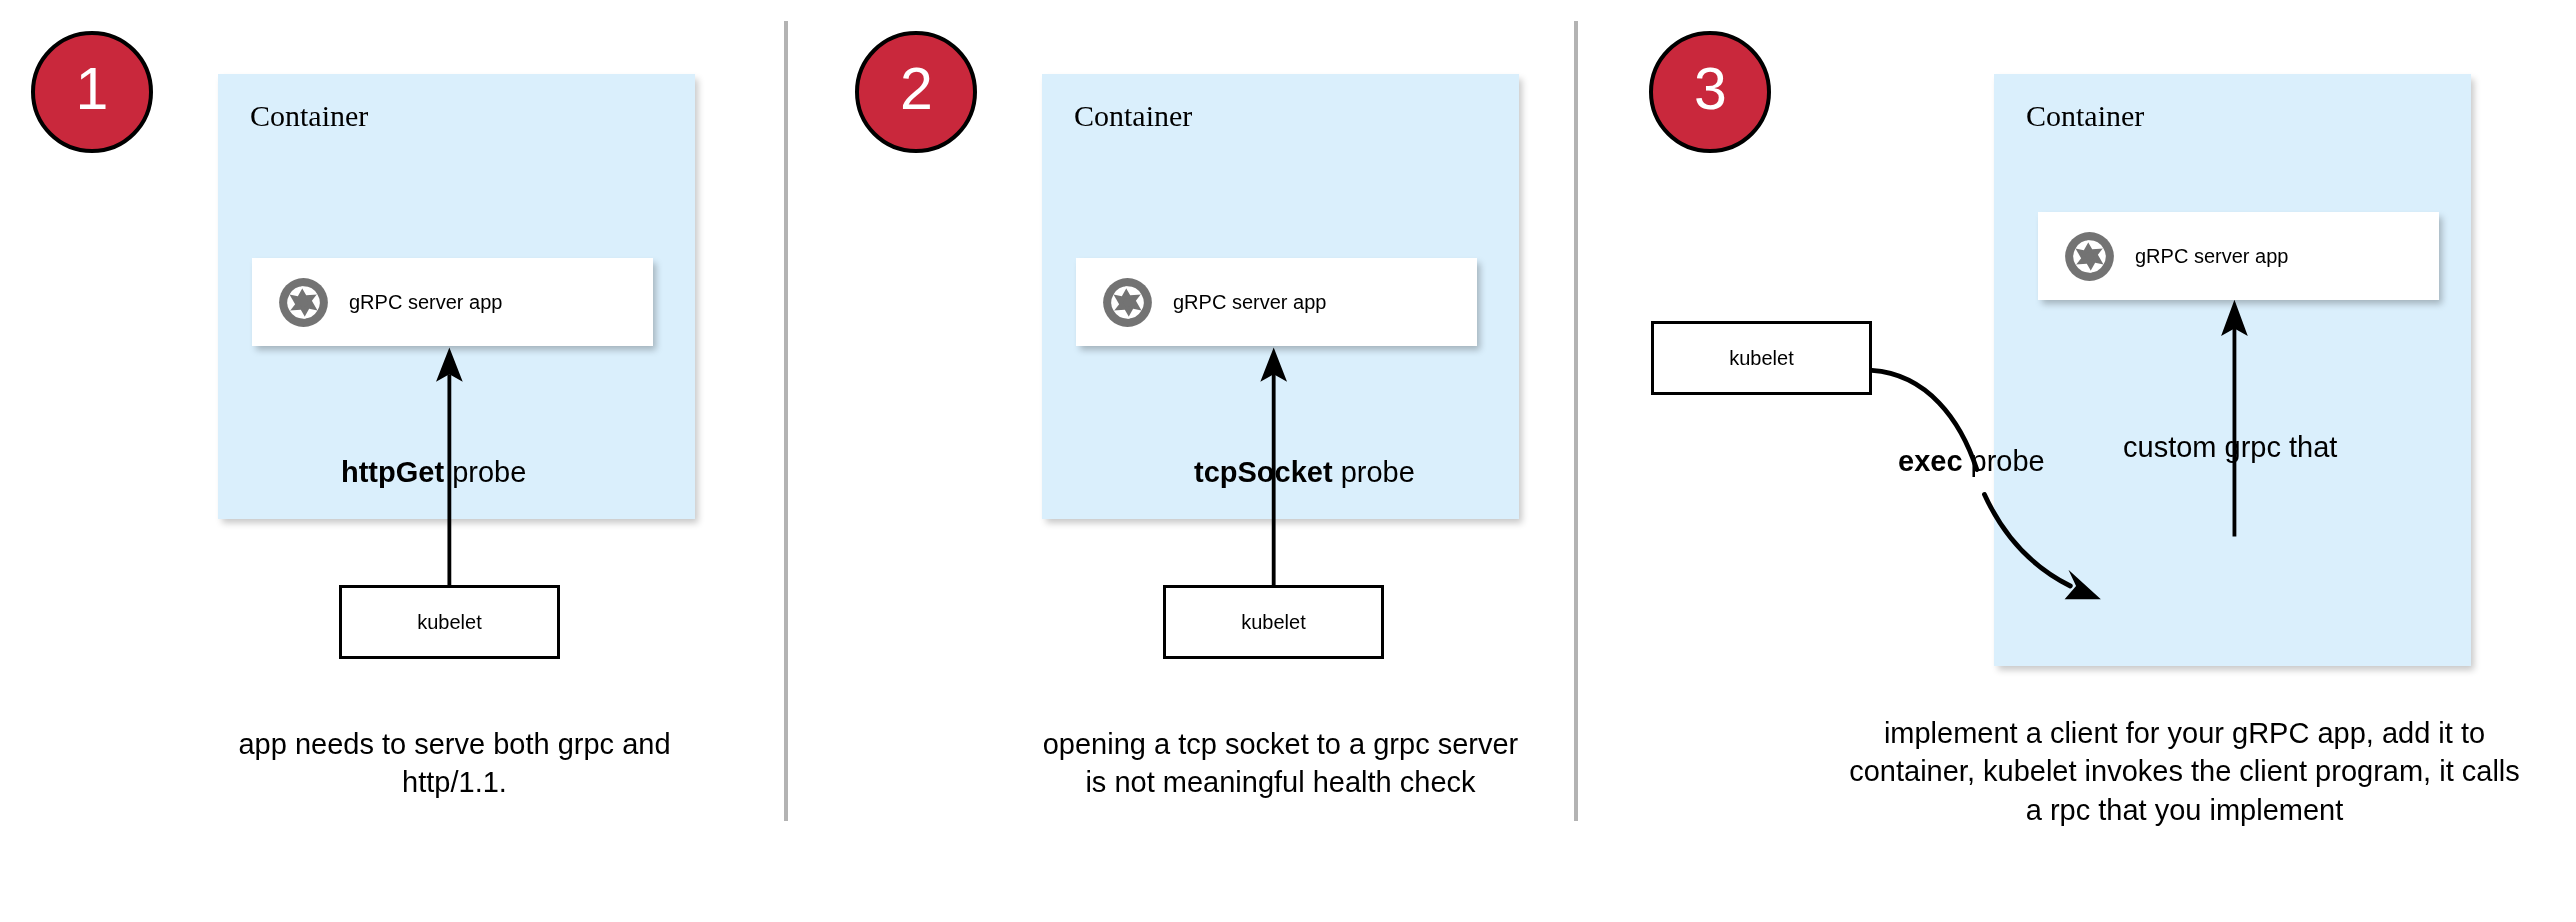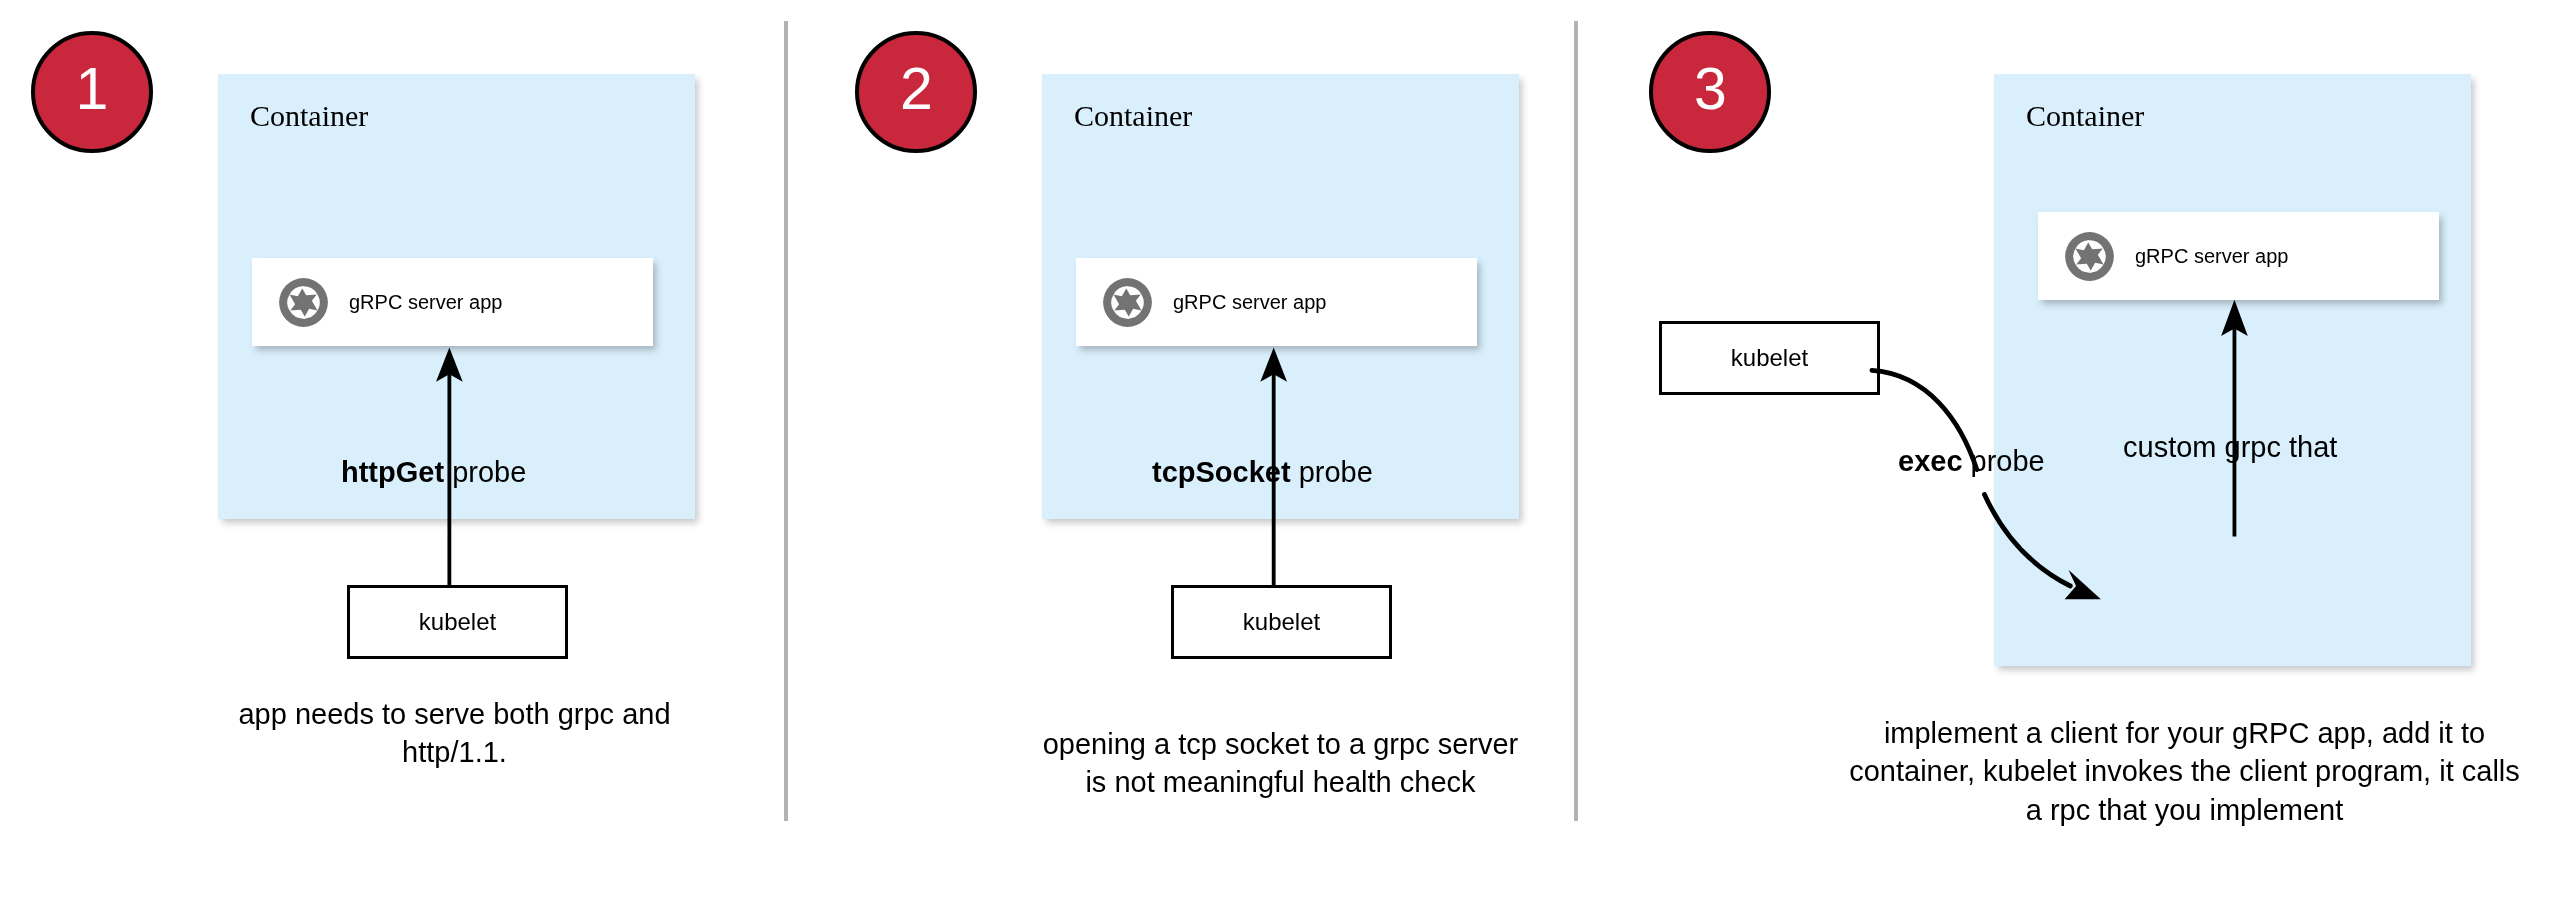--- a/index.html
+++ b/index.html
@@ -94,23 +94,22 @@
 
   
   .kubelet-box {
     position: absolute;
     background: #ffffff;
     border: 3.8px solid #000000;
     box-sizing: border-box;
     display: flex;
     align-items: center;
     justify-content: center;
-    font-size: 24px;
-    color: #000000;
-    margin-left: 8px;
+    font-size: 20px;
+    color: #000000;
   }
 
   
   .dashed-pill {
     position: absolute;
     background: #ffffff;
     border: 4.8px dashed #000000;
     border-radius: 46px;
     box-sizing: border-box;
     display: flex;
@@ -191,21 +190,21 @@
   </svg>
 
   <div class="edge-label" style="left:341px; top:456px;">
     <b>httpGet</b><span> probe</span>
   </div>
 
   <div class="kubelet-box" style="left:339px; top:585px; width:221px; height:74px;">
     <span>kubelet</span>
   </div>
 
-  <div class="caption" style="left:216px; top:695px; width:477px;">app needs to serve both grpc and http/1.1.</div>
+  <div class="caption" style="left:216px; top:725px; width:477px;">app needs to serve both grpc and http/1.1.</div>
 
   <div class="step-badge" style="left:855px; top:30.5px;">
     <span>2</span>
   </div>
 
   <div class="container-box" style="left:1042px; top:74px; width:477px; height:445px;">
     <div class="container-label">Container</div>
   </div>
 
   <div class="app-card" style="left:1076px; top:258px; width:401px; height:88px;">
@@ -222,21 +221,21 @@
       <circle cx="50" cy="50" r="8.5" fill="#737373"></circle>
     </svg>
     <span class="app-label">gRPC server app</span>
   </div>
 
   <svg class="arrow-layer" viewBox="0 0 2700 967" width="2576" height="923">
     <line x1="1335" y1="613" x2="1335" y2="388" stroke="#000000" stroke-width="4"></line>
     <path d="M1335 364 L1321 400 L1335 392 L1349 400 Z" fill="#000000"></path>
   </svg>
 
-  <div class="edge-label" style="left:1152px; top:456px;">
+  <div class="edge-label" style="left:1194px; top:456px;">
     <b>tcpSocket</b><span> probe</span>
   </div>
 
   <div class="kubelet-box" style="left:1163px; top:585px; width:221px; height:74px;">
     <span>kubelet</span>
   </div>
 
   <div class="caption" style="left:1035px; top:725px; width:491px;">opening a tcp socket to a grpc server is not meaningful health check</div>
 
   <div class="step-badge" style="left:1649px; top:30.5px;">

